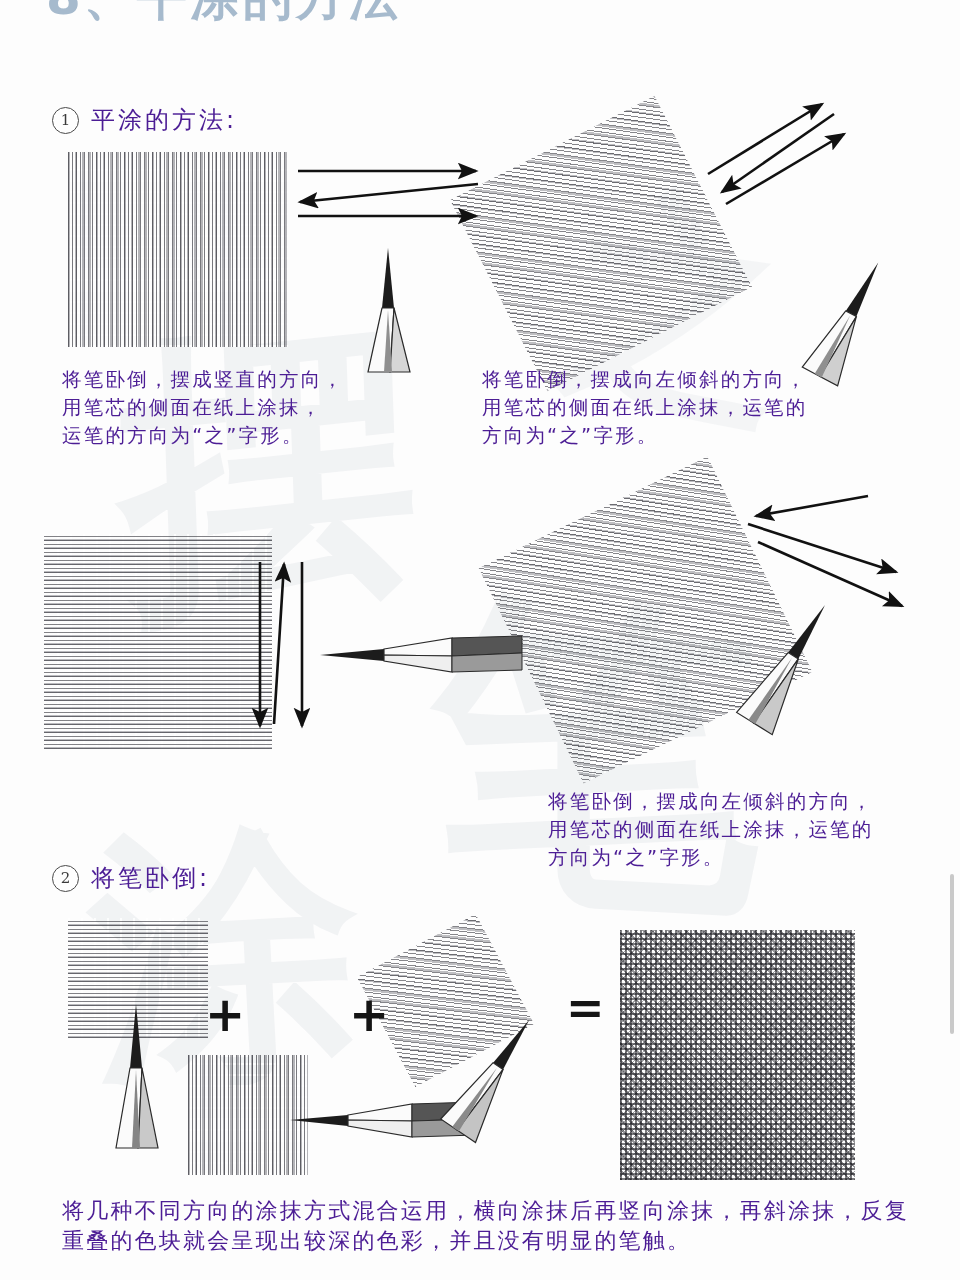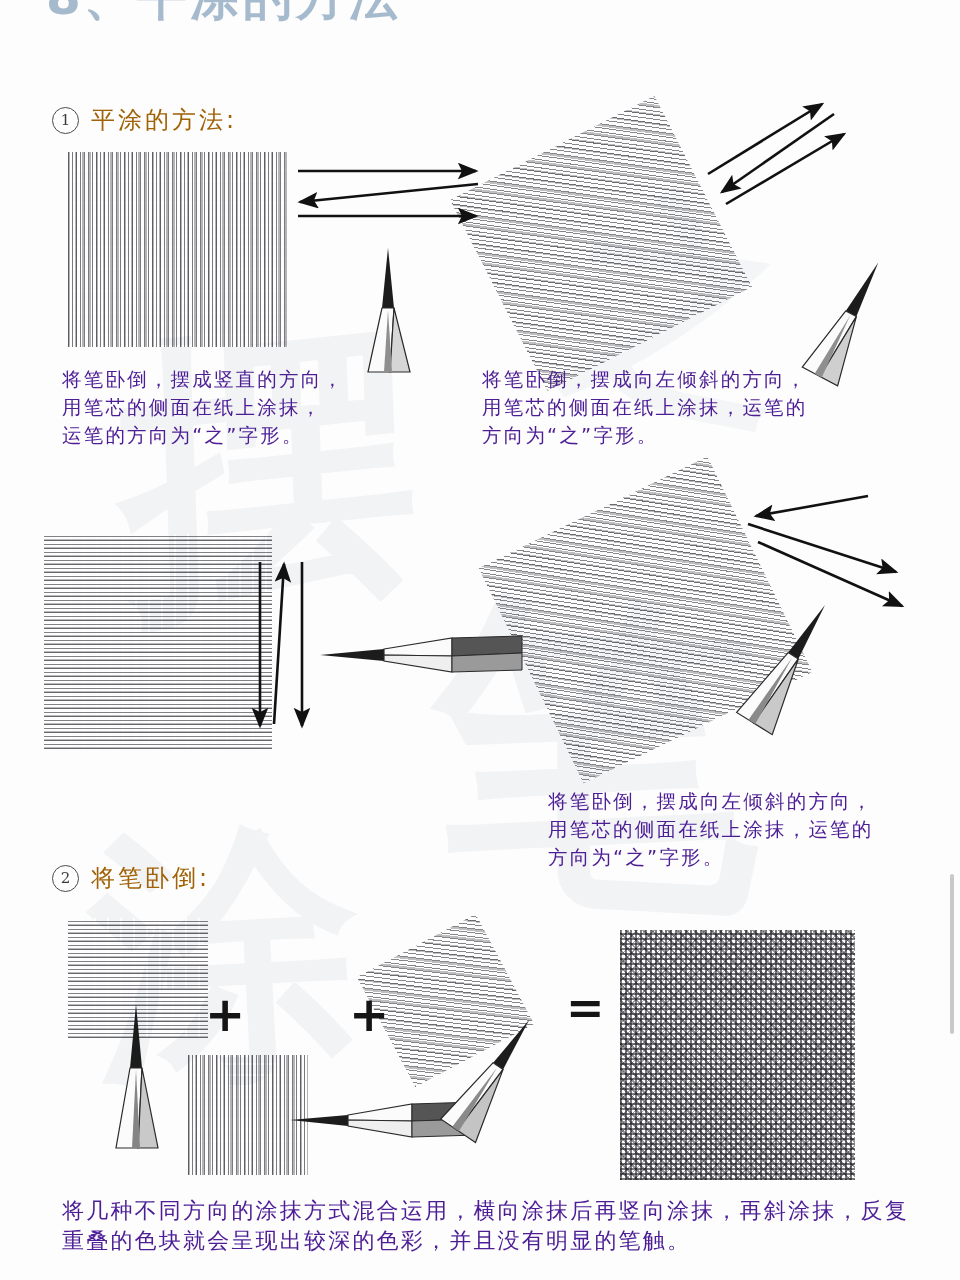--- a/index.html
+++ b/index.html
@@ -73,21 +73,21 @@
     font-size: 15px;
     color: #3a3a3a;
     font-family: "DejaVu Serif", serif;
     flex: none;
     background: rgba(255,255,255,.5);
   }
   .section-title {
     font-family: "DejaVu Sans", sans-serif;
     font-size: 24px;
     letter-spacing: 3px;
-    color: #a16207;
+    color: #4c1d95;
     font-weight: 500;
   }
   #sec1-head { left: 52px; top: 104px; }
   #sec2-head { left: 52px; top: 862px; }
 
   
   .caption {
     position: absolute;
     font-family: "DejaVu Sans", "Liberation Sans", sans-serif;
     font-size: 19.5px;

